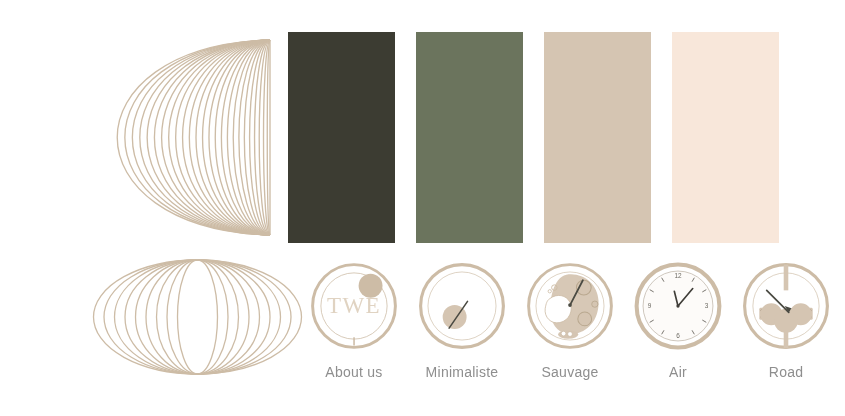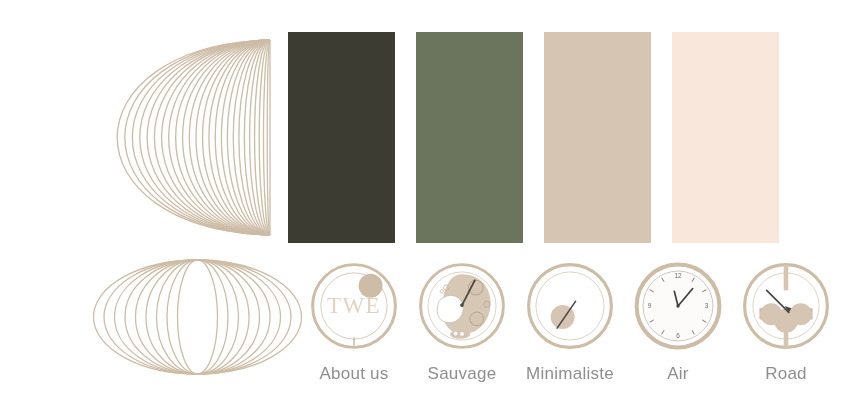--- a/index.html
+++ b/index.html
@@ -92,21 +92,21 @@
     flex-direction: column;
     align-items: center;
   }
   .icon-cell svg {
     display: block;
     width: 92px;
     height: 92px;
   }
   .icon-label {
     margin-top: 12px;
-    font-size: 17px;
+    font-size: 14px;
     color: #8e8e8e;
     letter-spacing: 0.25px;
     font-family: "Liberation Sans", sans-serif;
     white-space: nowrap;
   }
 </style>
 </head>
 <body>
 
 <div id="board">
@@ -181,46 +181,46 @@
           <circle cx="50" cy="50" r="36" fill="none" stroke="#cdbca6" stroke-width="1" opacity="0.85"></circle>
           <circle cx="68" cy="28" r="13" fill="#cdbca6"></circle>
           <rect x="49.2" y="84" width="1.7" height="9" fill="#cdbca6"></rect>
           <text x="50" y="58" text-anchor="middle" font-family="'Liberation Serif', serif" font-size="25" letter-spacing="1.5" fill="#e0d3c2">TWE</text>
         </svg>
         <div class="icon-label">About us</div>
       </div>
 
       <div class="icon-cell">
         <svg viewBox="0 0 100 100" xmlns="http://www.w3.org/2000/svg">
+          <circle cx="50" cy="50" r="45" fill="none" stroke="#cdbca6" stroke-width="3.4"></circle>
+          <circle cx="50" cy="50" r="37" fill="none" stroke="#cdbca6" stroke-width="0.9" opacity="0.8"></circle>
+          <circle cx="42" cy="62" r="13" fill="#d5c5b2"></circle>
+          <line x1="36" y1="74" x2="56" y2="45" stroke="#4a4a42" stroke-width="1.7" stroke-linecap="round"></line>
+        </svg>
+        <div class="icon-label">Minimaliste</div>
+      </div>
+
+      <div class="icon-cell">
+        <svg viewBox="0 0 100 100" xmlns="http://www.w3.org/2000/svg">
           <circle cx="50" cy="50" r="45" fill="none" stroke="#cdbca6" stroke-width="3.2"></circle>
           <circle cx="50" cy="50" r="37" fill="none" stroke="#cdbca6" stroke-width="0.9" opacity="0.8"></circle>
           <path d="M46 16 C64 13 80 26 81 44 C82 62 72 77 56 80 C42 83 31 74 29 60 C27 44 32 19 46 16 Z" fill="#d5c5b2" opacity="0.95"></path>
           <path d="M28 42 C36 36 46 38 50 46 C54 55 49 66 39 68 C29 70 22 62 23 53 C24 47 25 44 28 42 Z" fill="#ffffff" stroke="#cdbca6" stroke-width="0.9"></path>
           <circle cx="65" cy="30" r="8" fill="#d5c5b2" stroke="#b9a88f" stroke-width="1.1"></circle>
           <circle cx="66" cy="64" r="7.5" fill="#d5c5b2" stroke="#b9a88f" stroke-width="1.1"></circle>
           <circle cx="77" cy="48" r="3.4" fill="#d5c5b2" stroke="#b9a88f" stroke-width="0.9"></circle>
           <circle cx="33" cy="30" r="3" fill="none" stroke="#cdbca6" stroke-width="1"></circle>
           <circle cx="28" cy="34" r="1.8" fill="none" stroke="#cdbca6" stroke-width="0.9"></circle>
           <ellipse cx="48" cy="81" rx="11" ry="4.5" fill="#d5c5b2"></ellipse>
           <circle cx="43" cy="80" r="2.6" fill="#ffffff" stroke="#cdbca6" stroke-width="0.8"></circle>
           <circle cx="50" cy="80.5" r="2.6" fill="#ffffff" stroke="#cdbca6" stroke-width="0.8"></circle>
           <line x1="50" y1="49" x2="64" y2="22" stroke="#4a4a42" stroke-width="1.9" stroke-linecap="round"></line>
           <circle cx="50" cy="49" r="2" fill="#4a4a42"></circle>
         </svg>
         <div class="icon-label">Sauvage</div>
-      </div>
-
-      <div class="icon-cell">
-        <svg viewBox="0 0 100 100" xmlns="http://www.w3.org/2000/svg">
-          <circle cx="50" cy="50" r="45" fill="none" stroke="#cdbca6" stroke-width="3.4"></circle>
-          <circle cx="50" cy="50" r="37" fill="none" stroke="#cdbca6" stroke-width="0.9" opacity="0.8"></circle>
-          <circle cx="42" cy="62" r="13" fill="#d5c5b2"></circle>
-          <line x1="36" y1="74" x2="56" y2="45" stroke="#4a4a42" stroke-width="1.7" stroke-linecap="round"></line>
-        </svg>
-        <div class="icon-label">Minimaliste</div>
       </div>
 
       <div class="icon-cell">
         <svg viewBox="0 0 100 100" xmlns="http://www.w3.org/2000/svg">
           <circle cx="50" cy="50" r="45" fill="none" stroke="#cdbca6" stroke-width="4.4"></circle>
           <circle cx="50" cy="50" r="38" fill="#fdfbf9" stroke="#bdb4a8" stroke-width="0.8"></circle>
           <g id="air-ticks" stroke="#6d6a63" stroke-width="1">
               <line x1="65.25" y1="23.59" x2="67.75" y2="19.26"></line>
               <line x1="76.41" y1="34.75" x2="80.74" y2="32.25"></line>
               <line x1="76.41" y1="65.25" x2="80.74" y2="67.75"></line>

